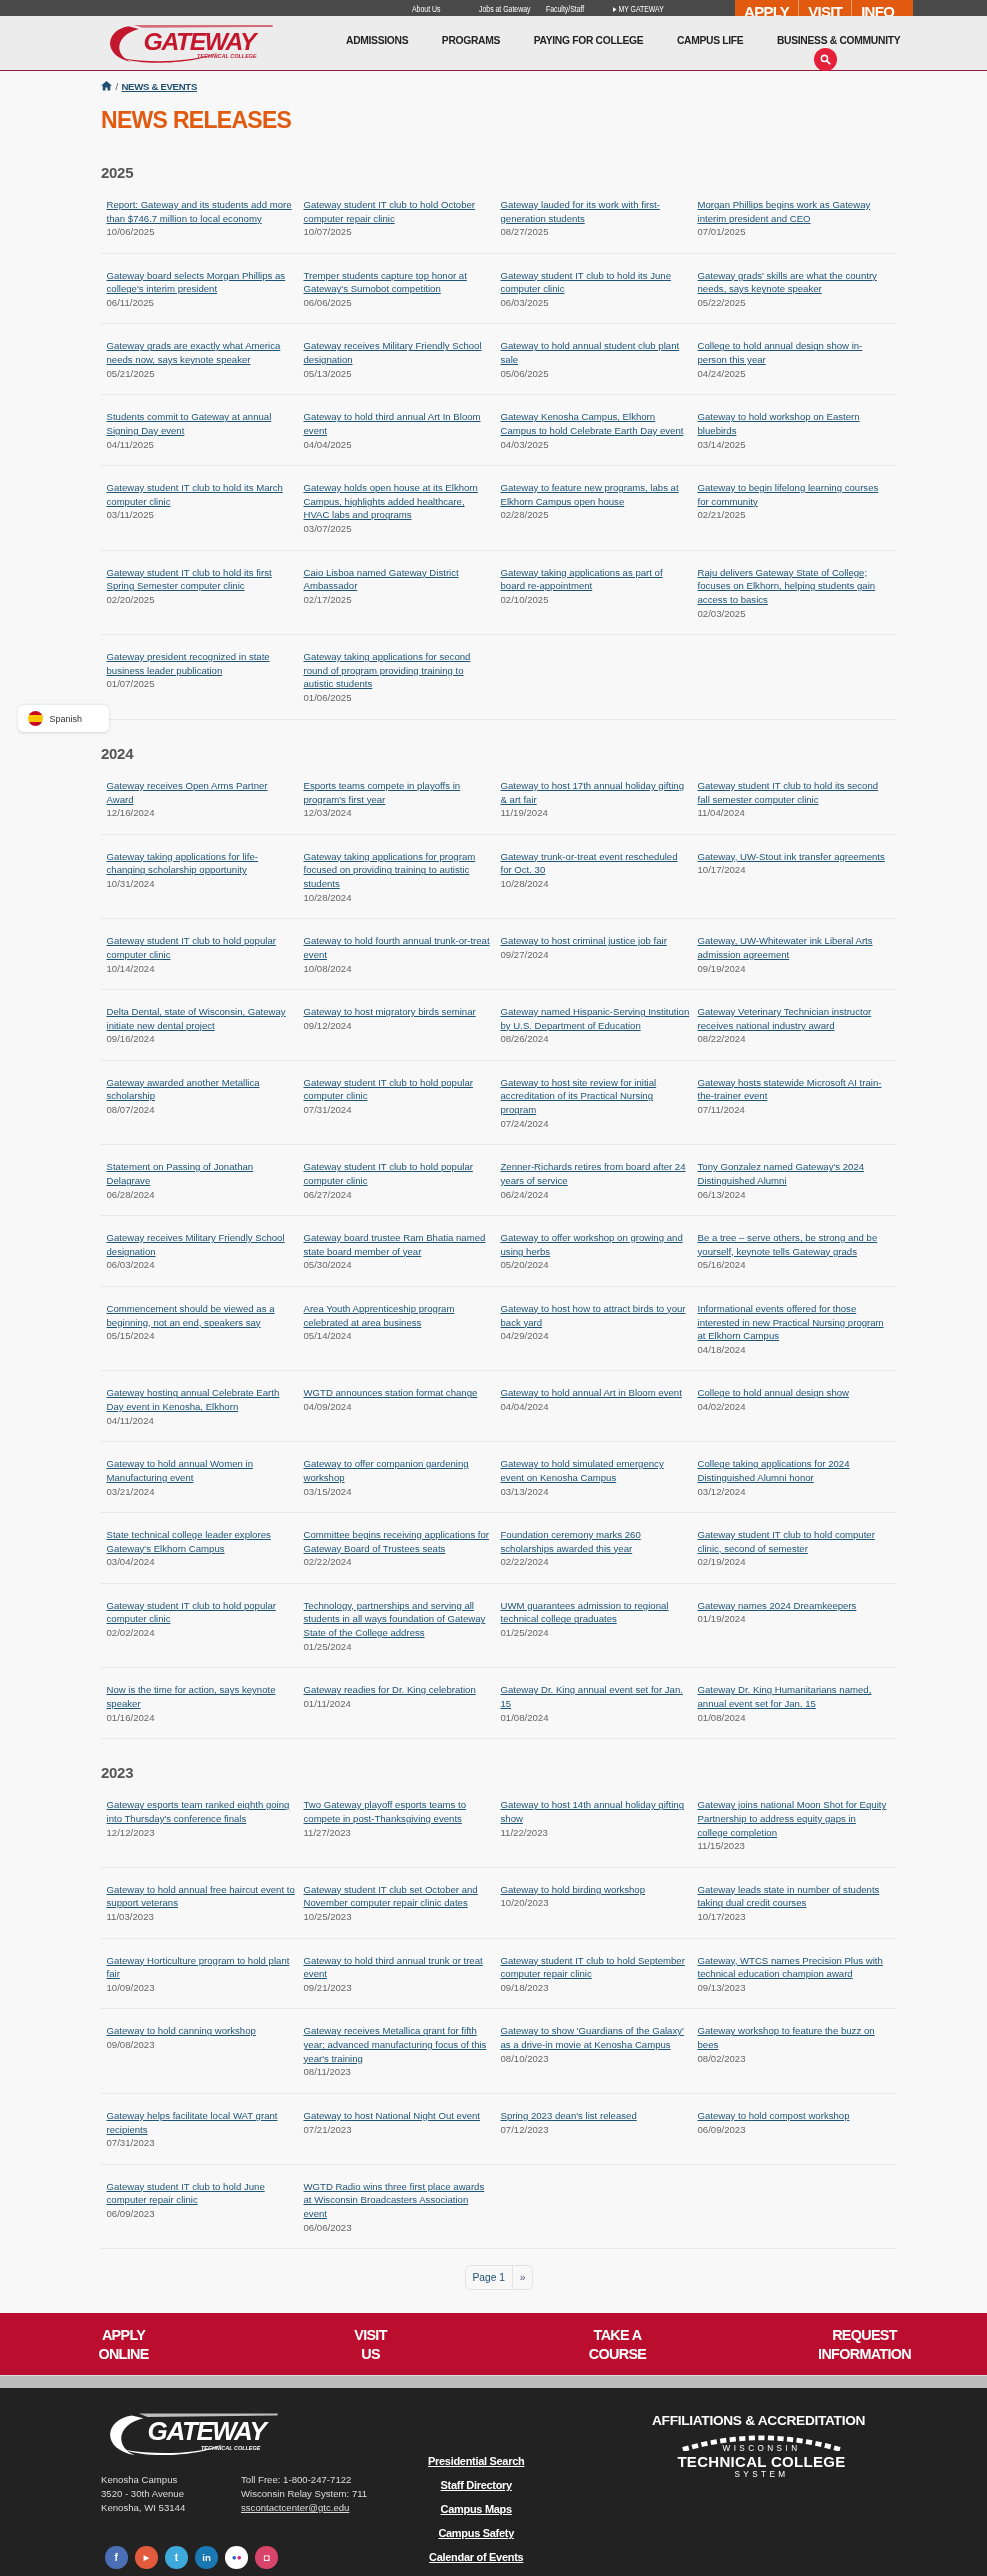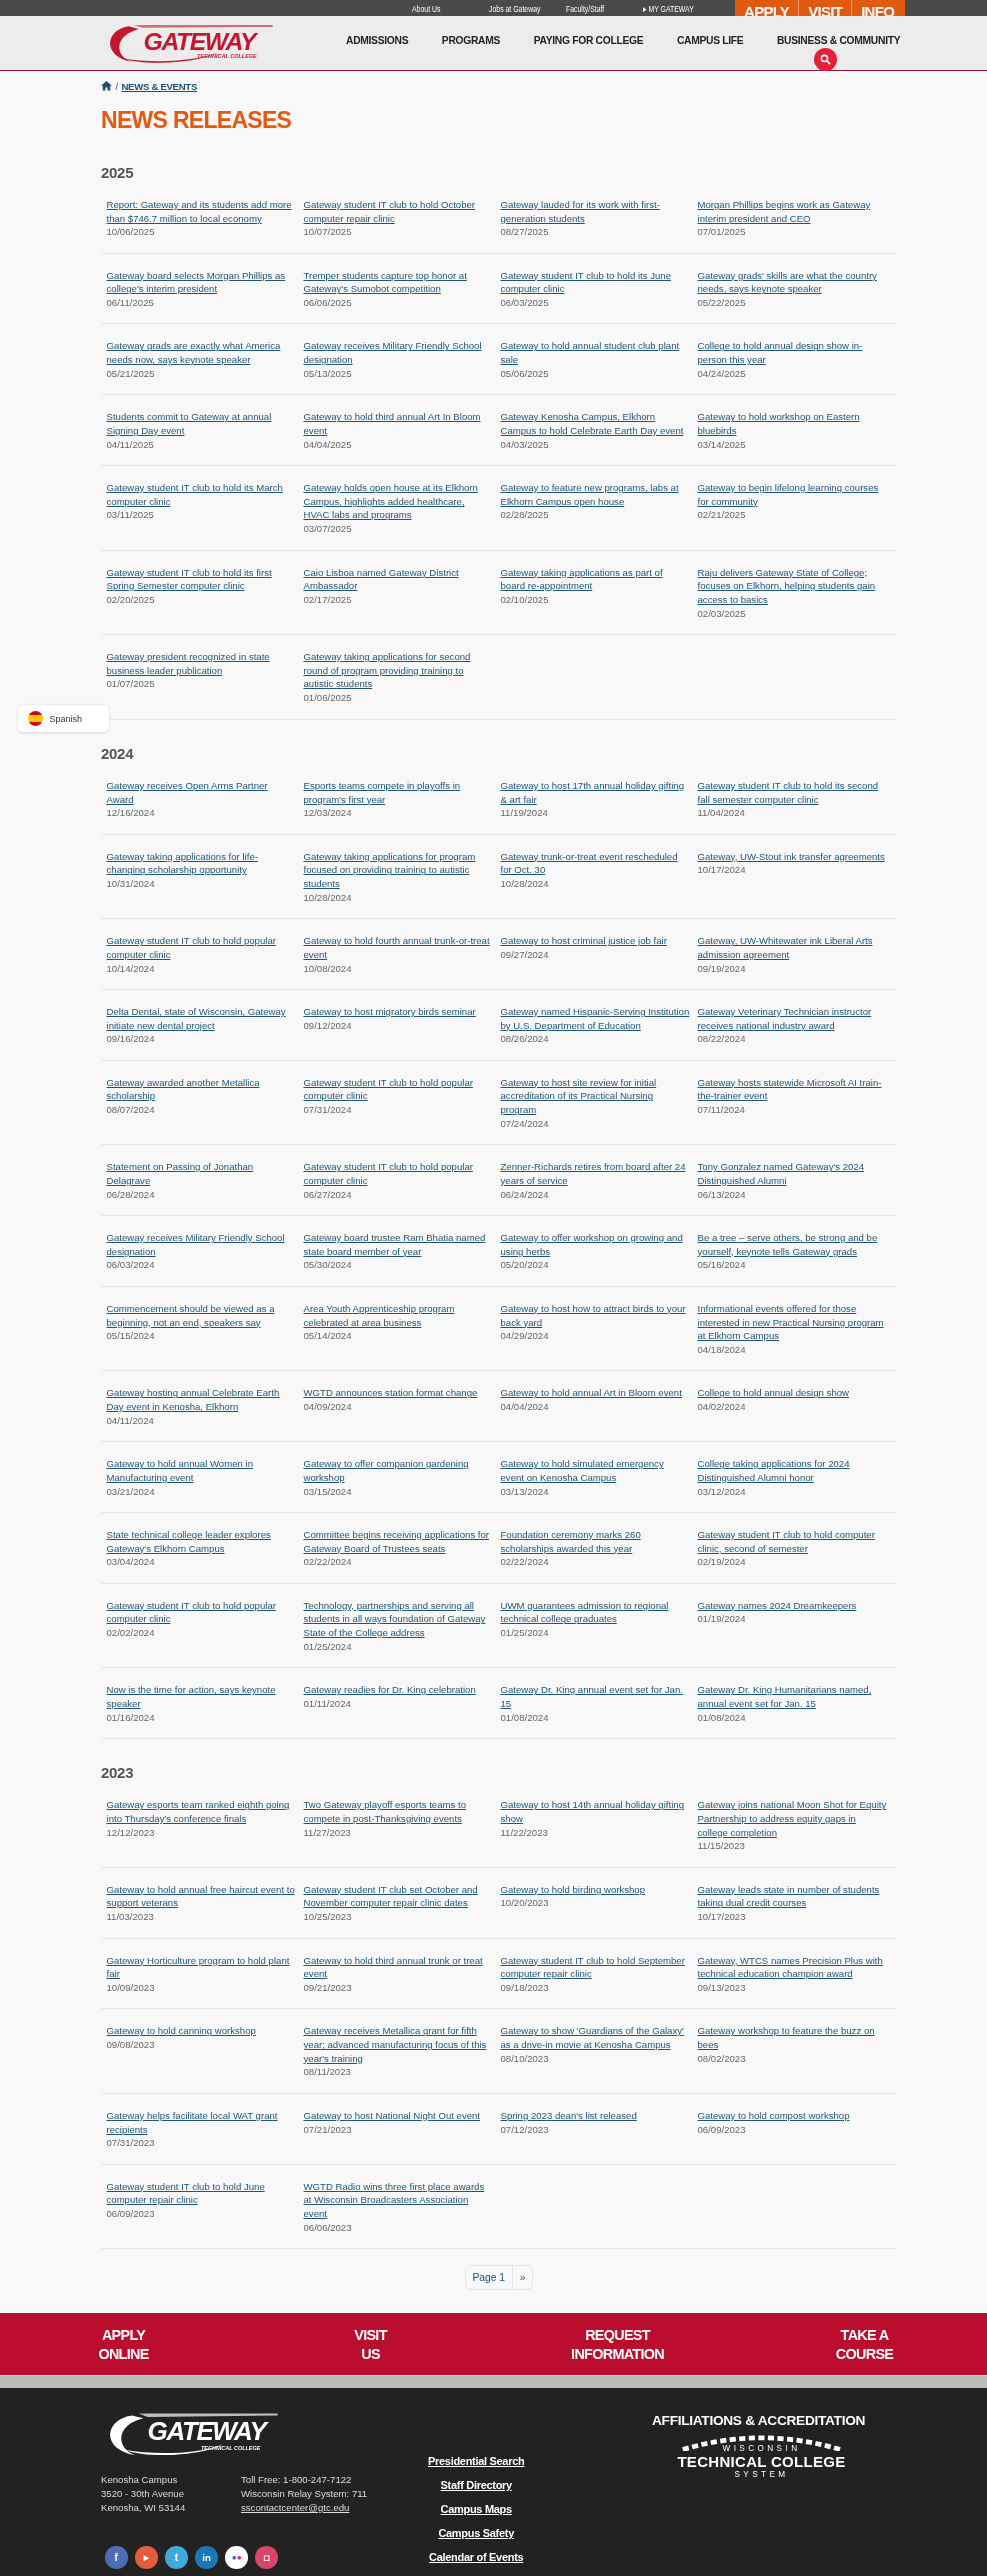--- a/index.html
+++ b/index.html
@@ -2,26 +2,26 @@
 <html style="font-size:11px"><head>
 <meta charset="utf-8">
 <style>
   * { box-sizing: border-box; margin: 0; padding: 0; }
   html, body { width: 988px; background: #f8f8f8; }
   body { font-family: "Liberation Sans", sans-serif; color: #333; }
   a { color: inherit; }
 
   
   .utility { height: 16px; background: #4a4a4a; position: relative; }
-  .utility-links { position: absolute; left: 412px; top: 0; height: 16px; display: flex; align-items: center; gap: 29px; }
+  .utility-links { position: absolute; left: 412px; top: 0; height: 16px; display: flex; align-items: center; gap: 19px; }
   .utility-links span { color: #fff; font-family: "Liberation Sans", sans-serif; font-size: 9.6px; transform: scaleX(0.72); transform-origin: left center; display: inline-block; white-space: nowrap; width: 48px; }
   .utility-links .mygw { width: 62px; }
   .cta-tabs { position: absolute; left: 735px; top: 0; height: 23px; display: flex; background: #e25a0f; border-radius: 0 0 6.9px 6.9px; overflow: hidden; }
   .cta-tabs div { color: #fff; font-weight: bold; font-size: 15px; padding: 0 9px; height: 23px; line-height: 23px; border-right: 0.7px solid #f4a06b; letter-spacing: -0.7px; }
-  .cta-tabs div:last-child { border-right: none; padding-right: 11px; }
+  .cta-tabs div:last-child { border-right: none; padding-right: 19px; }
 
   
   .header { height: 55px; background: #ececec; border-bottom: 1.4px solid #8a1e3a; position: relative; }
   .logo { position: absolute; left: 101px; top: 5.5px; width: 173px; height: 43px; }
   .mainnav { position: absolute; left: 333px; top: 19px; display: flex; gap: 20.6px; }
   .mainnav span { font-weight: bold; font-size: 10.3px; color: #222; letter-spacing: -0.3px; margin-left: 13px; }
   .search-btn { position: absolute; left: 814px; top: 32px; width: 23px; height: 23px; border-radius: 50%; background: #e4203a; display: flex; align-items: center; justify-content: center; }
 
   
   .content { width: 796px; margin-left: 101px; position: relative; }
@@ -586,24 +586,24 @@
 <div class="lang">
   <span class="flag"></span>
   <span>Spanish</span>
 </div>
 
 <div class="cta-band">
   <div>APPLY
 ONLINE</div>
   <div>VISIT
 US</div>
+  <div>TAKE A
+COURSE</div>
   <div>REQUEST
 INFORMATION</div>
-  <div>TAKE A
-COURSE</div>
 </div>
 <div class="grey-strip"></div>
 
 <div class="footer">
   <div class="f-logo">
     <svg width="178" height="48" viewBox="0 0 260 70">
       <path d="M45 8 C4 14 0 58 50 66 C22 56 20 22 62 12 Z" fill="#fff"></path>
       <path d="M55 5 L258 5 L258 8 L68 10 Z" fill="#fff" opacity="0.7"></path>
       <path d="M34 58 C70 72 150 66 178 50 L172 52 C140 64 80 66 34 58Z" fill="#fff"></path>
       <text x="68" y="44" font-family="Liberation Sans, sans-serif" font-size="38" font-weight="bold" font-style="italic" fill="#fff" letter-spacing="-2">GATEWAY</text>

